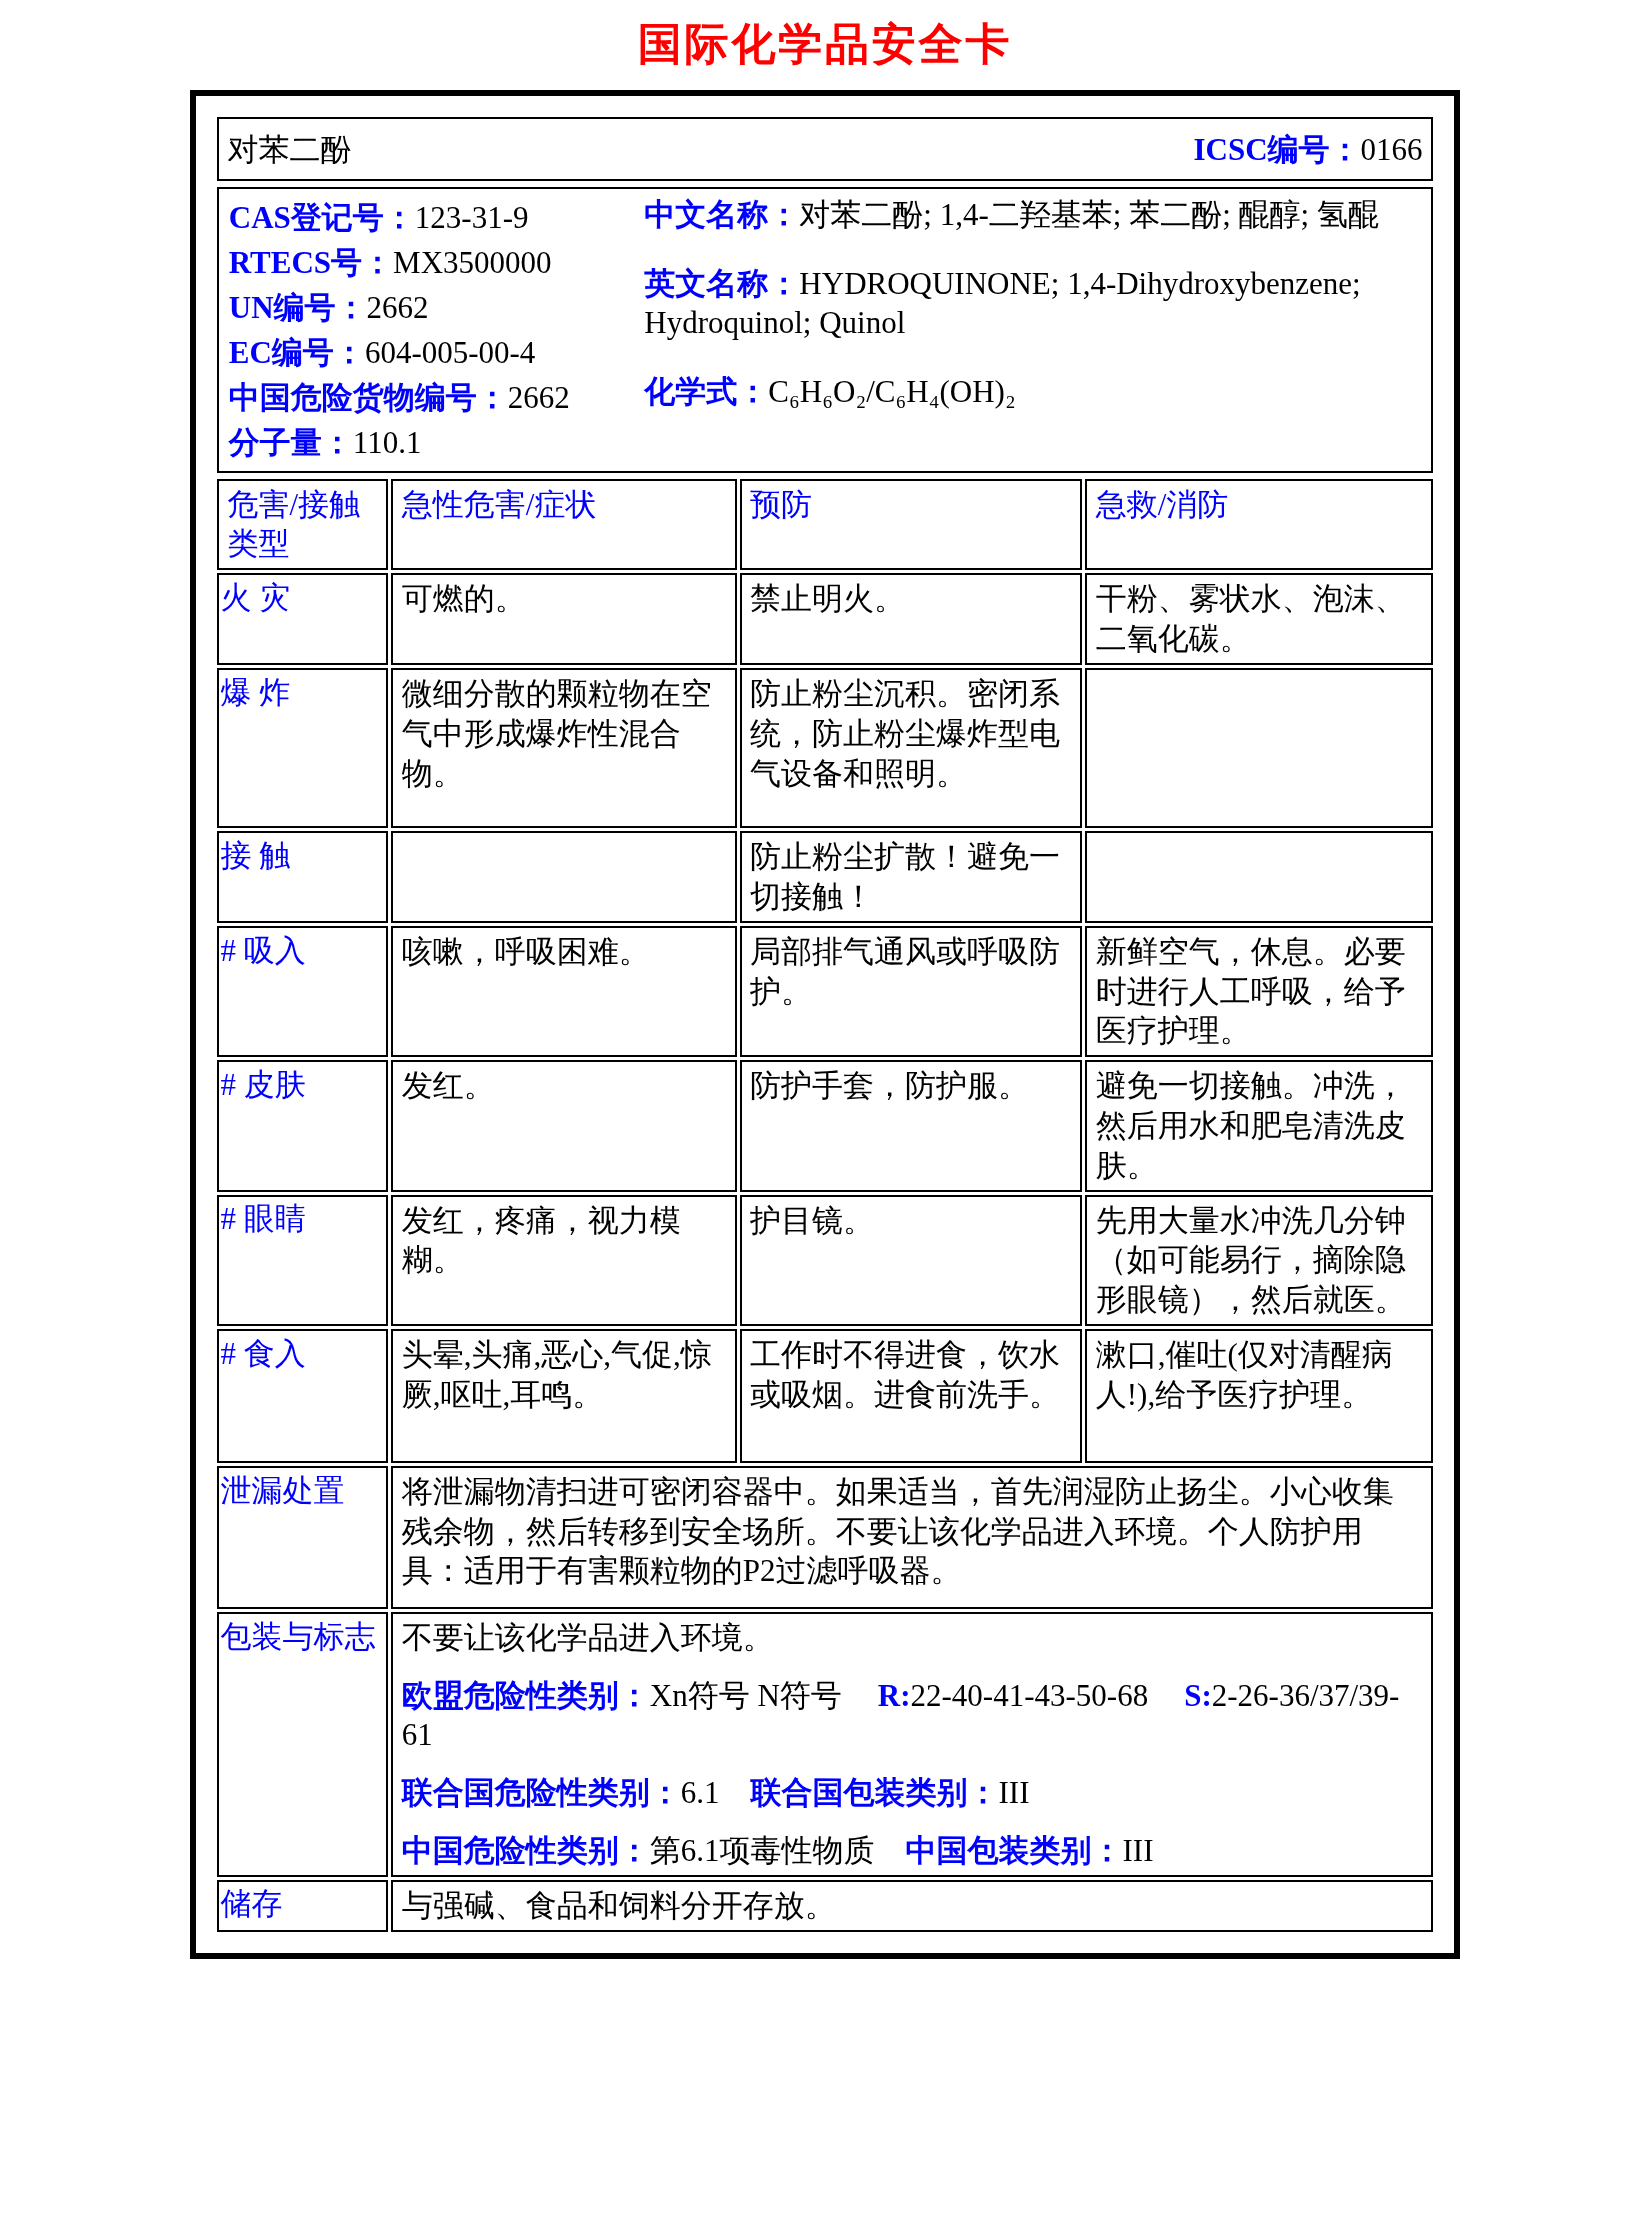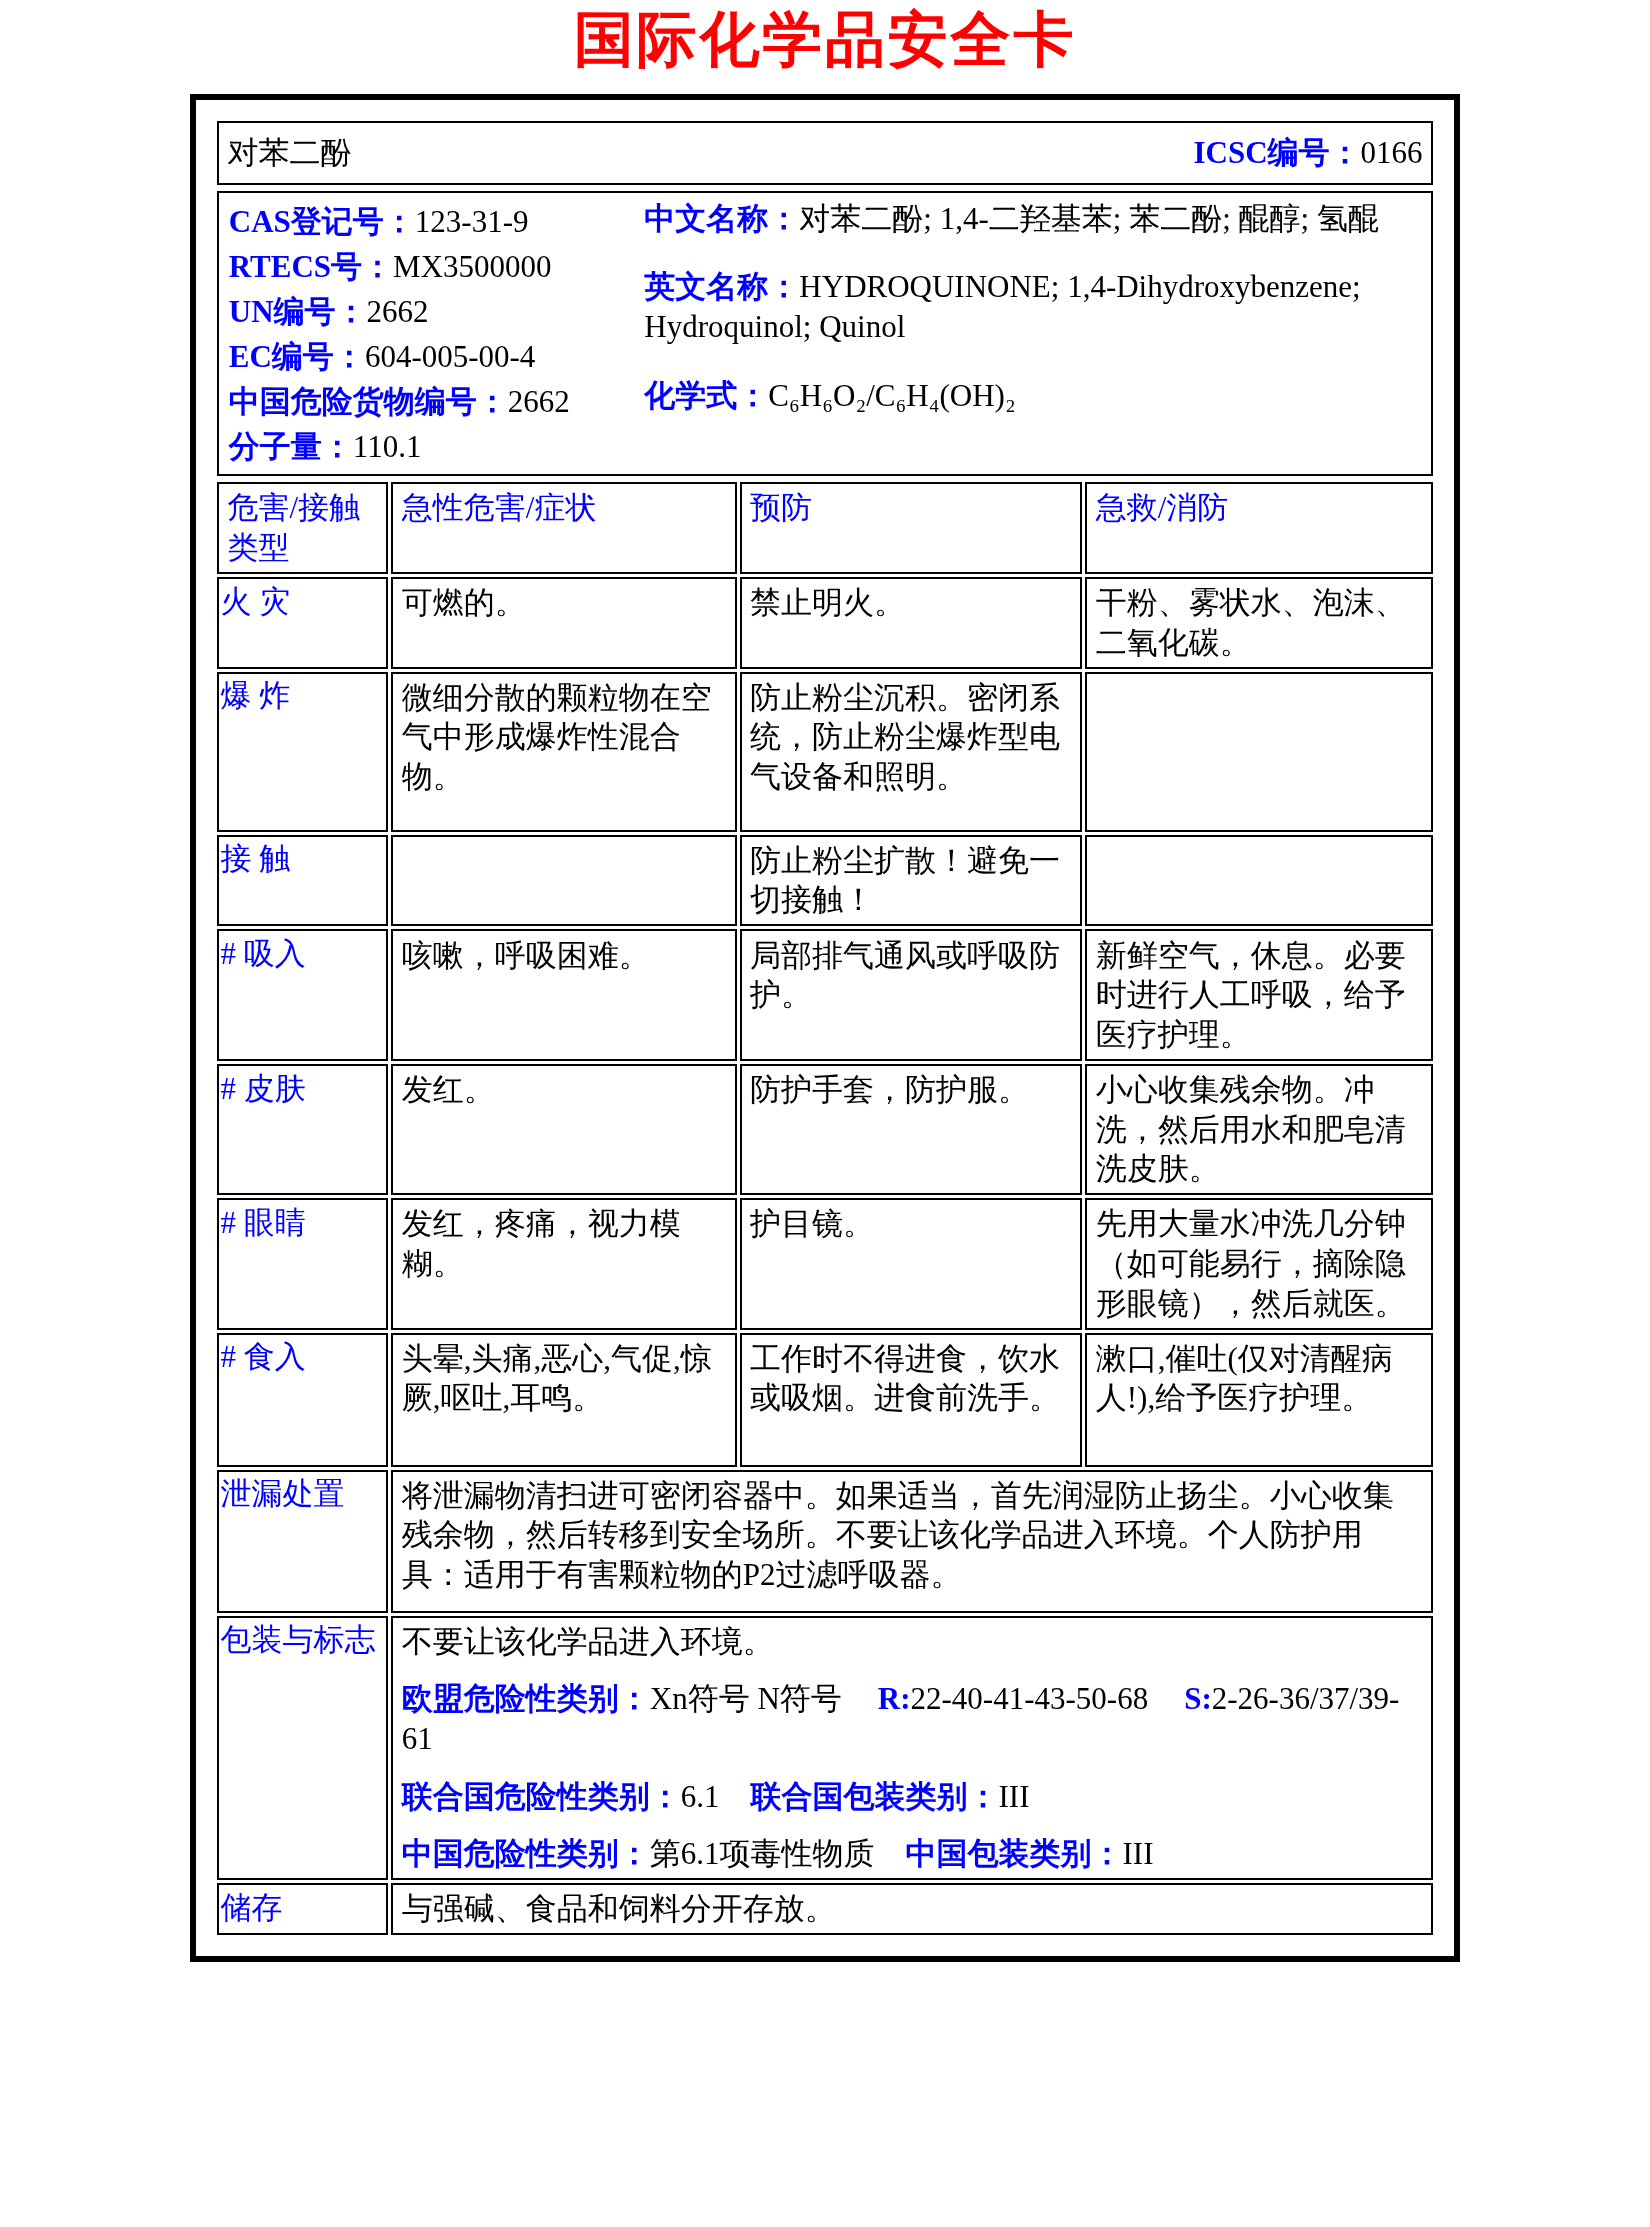--- a/index.html
+++ b/index.html
@@ -5,23 +5,23 @@
   * { margin: 0; padding: 0; box-sizing: border-box; }
   html, body { background: #ffffff; }
   body {
     width: 1650px;
     height: 2227px;
     font-family: "Liberation Serif", "DejaVu Serif", serif;
     color: #000000;
     overflow: hidden;
   }
   .page-title {
-    margin-top: 7px;
+    margin-top: 21px;
     text-align: center;
-    font-size: 60px;
+    font-size: 44px;
     font-weight: bold;
     color: #ff0000;
     letter-spacing: 2.8px;
     line-height: 1.1;
   }
   .card {
     width: 1270px;
     margin: 21px auto 0 auto;
     border: 6.3px solid #000000;
     background: #ffffff;
@@ -164,21 +164,21 @@
     <tr class="h-inh">
       <td class="row-label"># 吸入</td>
       <td>咳嗽，呼吸困难。</td>
       <td>局部排气通风或呼吸防护。</td>
       <td>新鲜空气，休息。必要时进行人工呼吸，给予医疗护理。</td>
     </tr>
     <tr class="h-skin">
       <td class="row-label"># 皮肤</td>
       <td>发红。</td>
       <td>防护手套，防护服。</td>
-      <td>小心收集残余物。冲洗，然后用水和肥皂清洗皮肤。</td>
+      <td>避免一切接触。冲洗，然后用水和肥皂清洗皮肤。</td>
     </tr>
     <tr class="h-eye">
       <td class="row-label"># 眼睛</td>
       <td>发红，疼痛，视力模糊。</td>
       <td>护目镜。</td>
       <td>先用大量水冲洗几分钟（如可能易行，摘除隐形眼镜），然后就医。</td>
     </tr>
     <tr class="h-ing">
       <td class="row-label"># 食入</td>
       <td>头晕,头痛,恶心,气促,惊厥,呕吐,耳鸣。</td>

